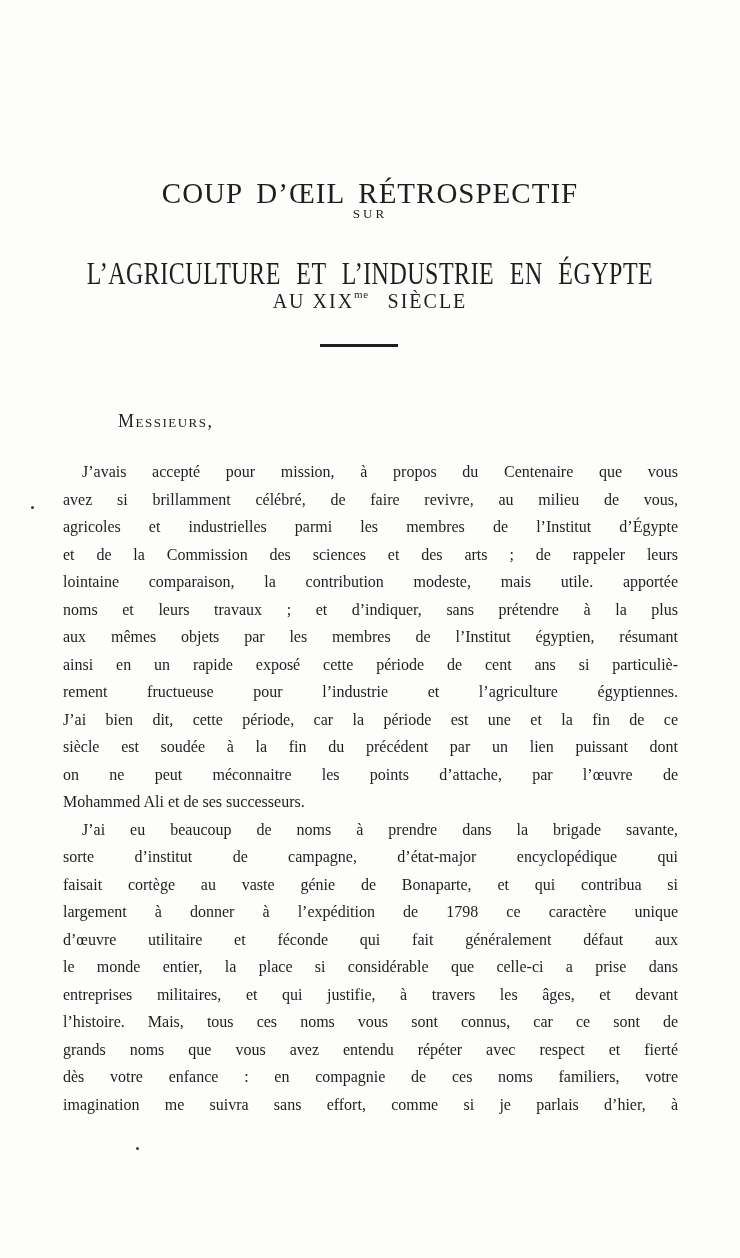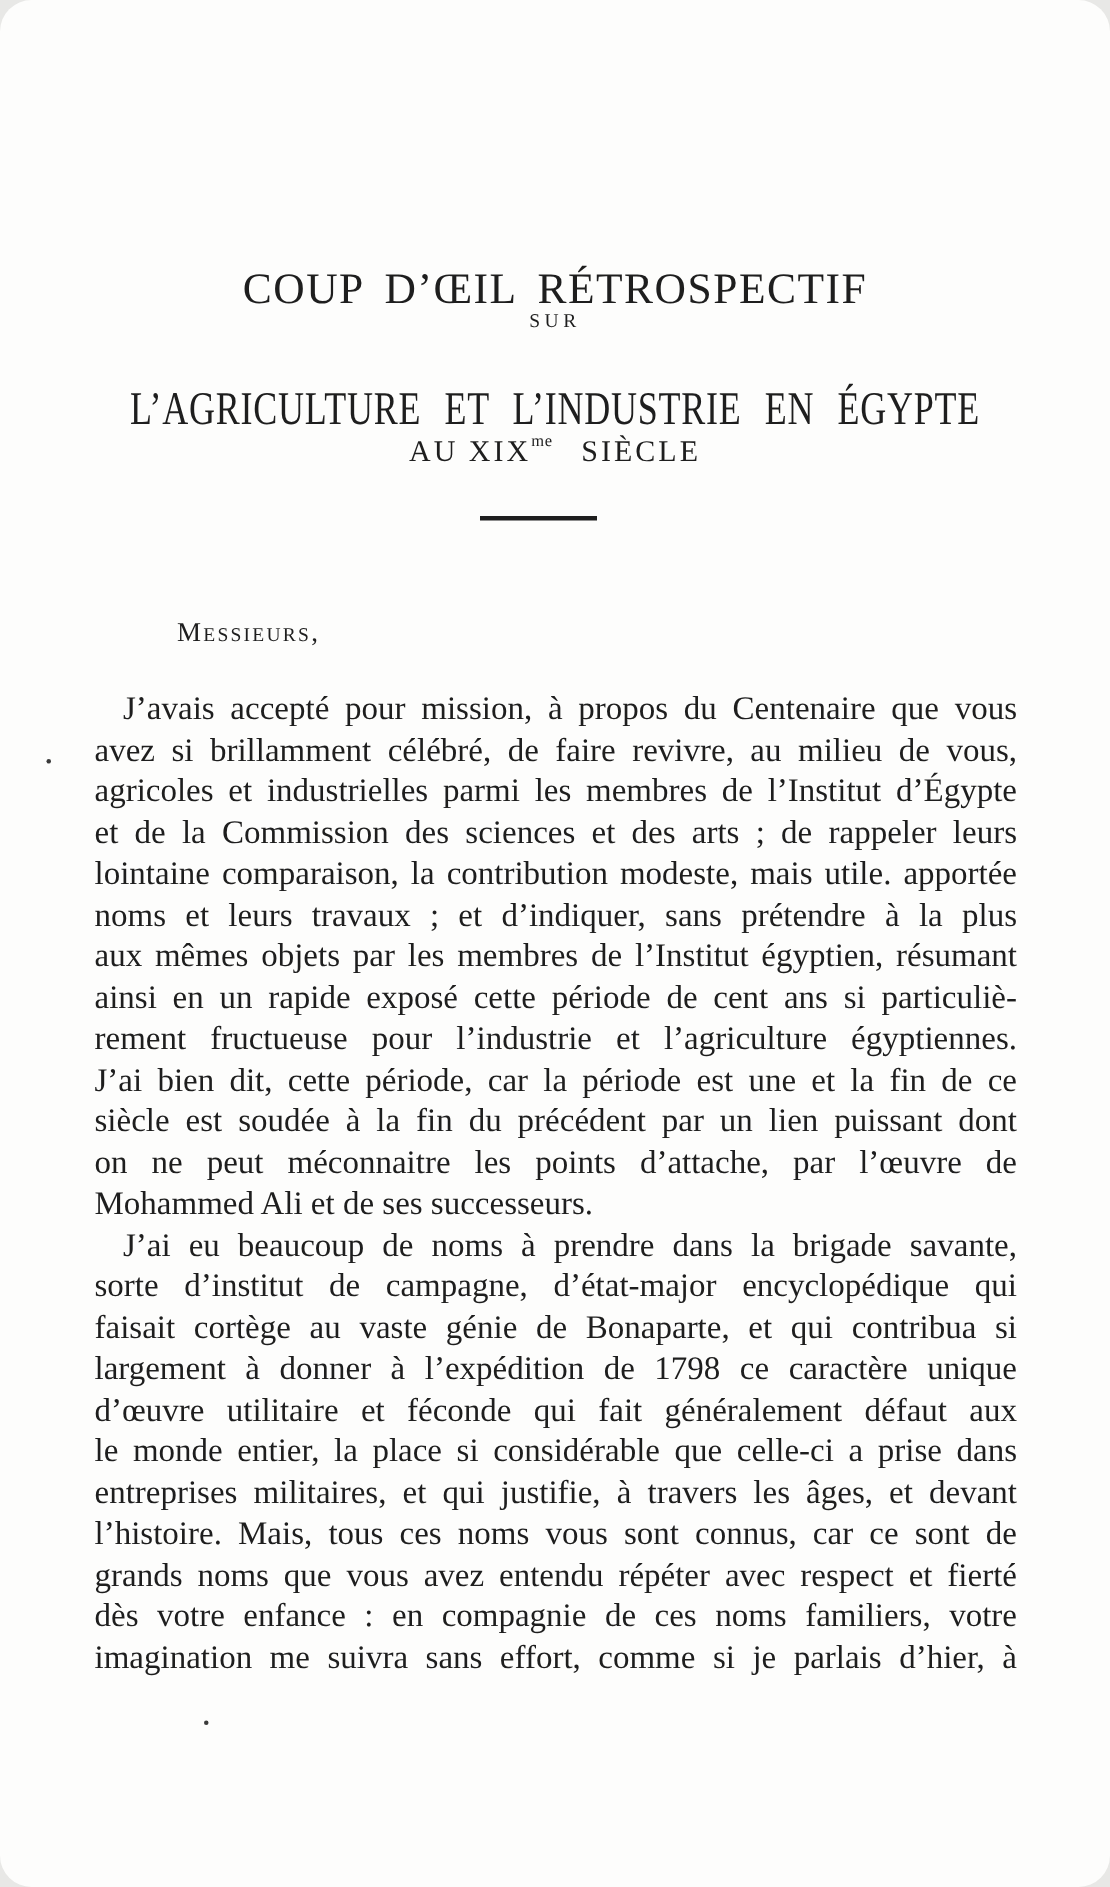--- a/index.html
+++ b/index.html
@@ -9,21 +9,20 @@
   }
   .page {
     position: relative;
     width: 740px;
     height: 1258px;
     margin: 0 auto;
     background: var(--page-bg, #fdfdfc);
     color: var(--ink, #1e1e1e);
     font-family: "Liberation Serif", "DejaVu Serif", serif;
     overflow: hidden;
-    border-radius: 21px;
   }
   .title1 {
     position: absolute;
     top: 160px; left: 0; right: 0;
     text-align: center;
     font-size: 29px;
     font-weight: 500;
     letter-spacing: 1px;
     word-spacing: 6px;
     line-height: 1;
@@ -81,21 +80,21 @@
     font-size: 18px;
     font-variant: small-caps;
     letter-spacing: 1.5px;
     line-height: 1.1;
   }
   .bodytext {
     position: absolute;
     top: 458px;
     left: 63px;
     width: 615px;
-    font-size: 22px;
+    font-size: 16px;
     line-height: 27.5px;
   }
   .line {
     text-align: justify;
     text-align-last: justify;
   }
   .line.first { text-indent: 19px; }
   .line.endpara { text-align-last: left; }
   .speck {
     position: absolute;

